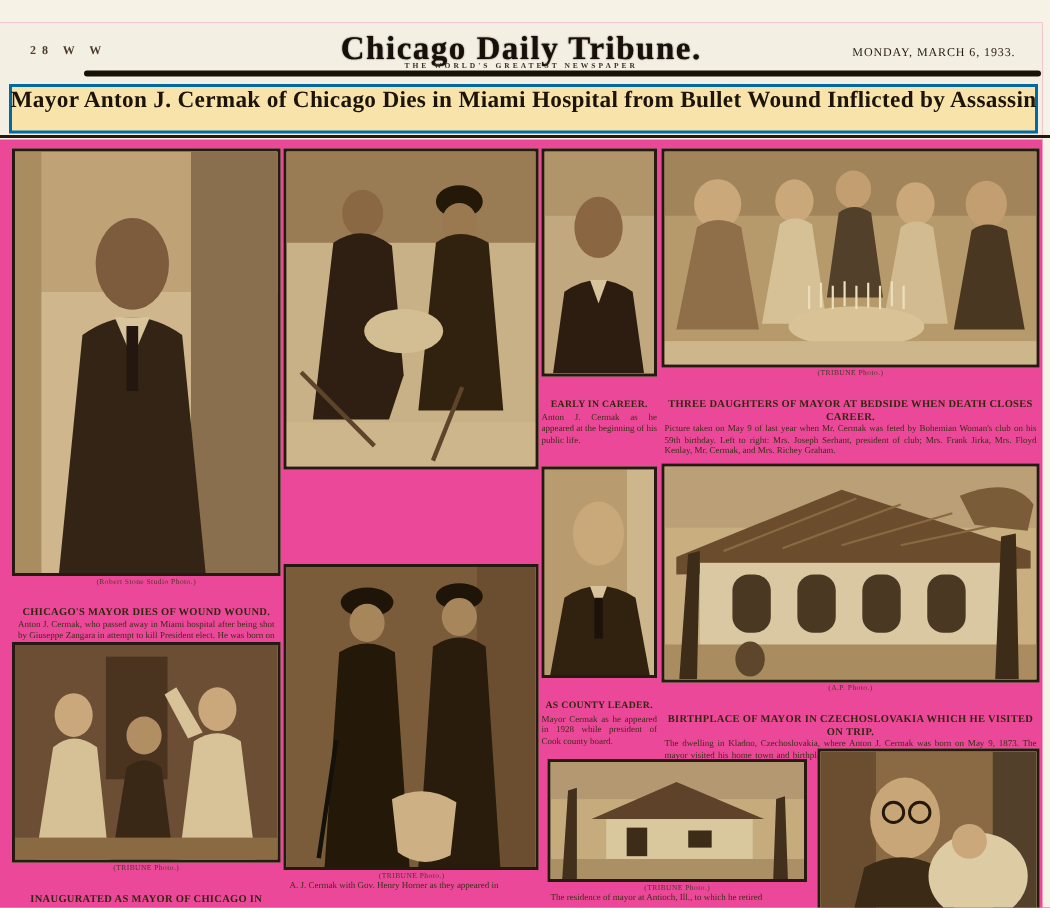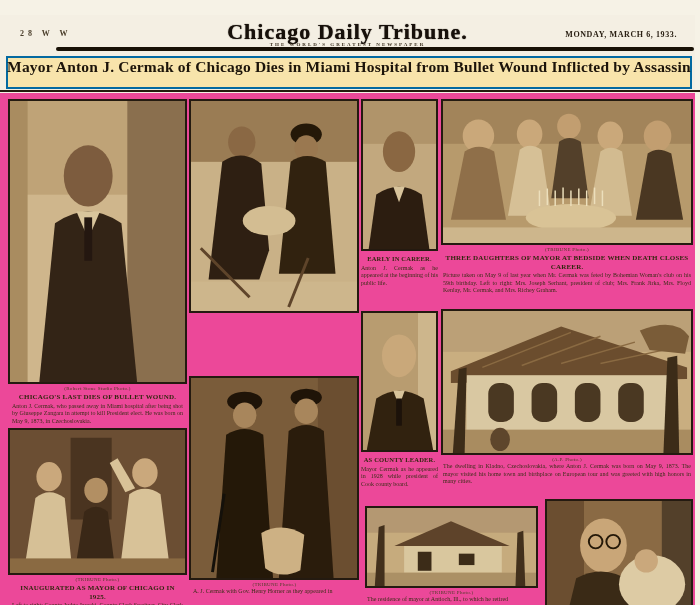--- a/index.html
+++ b/index.html
@@ -11,40 +11,40 @@
   }
   #page{position:absolute;left:0;top:15px;width:695px;height:605px;background:#ec4899;}
   #header-band{position:absolute;left:0;top:0;width:695px;height:78px;background:#f4efe3;}
   .abs{position:absolute;}
   #page-marks{left:20px;top:14px;font-size:8px;font-weight:bold;letter-spacing:4px;color:#4a3d2a;}
   #masthead{left:0;top:4px;width:695px;text-align:center;
     font-size:22px;font-weight:bold;letter-spacing:1px;color:#17100a;
     text-shadow:0 0 1px #17100a;}
   #tagline{left:0;top:27px;width:695px;text-align:center;font-size:5px;
     letter-spacing:2px;font-weight:bold;color:#3a2f1e;}
-  #date-line{right:18px;top:15px;font-size:8px;font-weight:bold;letter-spacing:.6px;color:#2a2014;margin-left:44px;}
+  #date-line{right:18px;top:15px;font-size:8px;font-weight:normal;letter-spacing:.6px;color:#2a2014;margin-left:44px;}
   #masthead-rule{left:56px;top:32px;width:638px;height:4px;background:#181106;border-radius:2px/50%;}
   #headline-banner{
     left:6px;top:41px;width:682px;height:29px;
     background:#f8e4ab;border:2px solid #0369a1;
     display:flex;justify-content:center;
   }
   #headline-banner .headline-text{
     font-size:15.5px;font-weight:bold;white-space:nowrap;color:#1c140a;
     letter-spacing:.2px;
   }
   #banner-rule{left:0;top:75px;width:700px;height:2px;background:#241a0e;}
   .photo-frame{
     position:absolute;background:#c9b187;border:2px solid #241a10;
     box-sizing:border-box;overflow:hidden;
   }
   .photo-frame svg{display:block;width:100%;height:100%;}
   .caption{position:absolute;text-align:center;color:#33270f;}
   .credit{font-size:5px;line-height:6px;letter-spacing:.3px;color:#4a3c24;}
-  .cap-title{font-weight:bold;font-size:7px;line-height:8.5px;margin:1px 0 1px 0;letter-spacing:.2px;}
+  .cap-title{font-weight:bold;font-size:7px;line-height:8.5px;margin:12px 0 1px 0;letter-spacing:.2px;}
   .cap-body{font-size:6px;line-height:7.5px;text-align:justify;color:#3c2f18;}
   .narrow .cap-title{font-size:6.5px;}
 </style>
 </head>
 <body>
 
 <div id="page">
 
   <div id="header-band">
     <div class="abs" id="page-marks">28  W W</div>
@@ -65,21 +65,21 @@
       <rect x="120" width="59" height="285" fill="#8a6f4e"></rect>
       <rect x="0" width="18" height="285" fill="#a98c60"></rect>
       <ellipse cx="80" cy="76" rx="25" ry="31" fill="#7d5c3e"></ellipse>
       <path d="M30 285 L46 124 Q80 100 114 124 L130 285 Z" fill="#332416"></path>
       <path d="M68 112 L80 140 L92 112 Z" fill="#d9c59c"></path>
       <rect x="76" y="118" width="8" height="44" fill="#241710"></rect>
     </svg>
   </div>
   <div class="caption" style="left:12px;top:371px;width:171px;">
     <div class="credit">(Robert Stone Studio Photo.)</div>
-    <div class="cap-title">CHICAGO'S LAST DIES OF BULLET WOUND.</div>
+    <div class="cap-title">CHICAGO'S MAYOR DIES OF WOUND WOUND.</div>
     <div class="cap-body">Anton J. Cermak, who passed away in Miami hospital after being shot by Giuseppe Zangara in attempt to kill President elect. He was born on May 9, 1873, in Czechoslovakia.</div>
   </div>
 
   <div class="photo-frame" style="left:8px;top:413px;width:179px;height:147px;">
     <svg viewBox="0 0 179 147" preserveAspectRatio="none">
       <rect width="179" height="147" fill="#6b4e33"></rect>
       <rect x="62" y="8" width="42" height="84" fill="#4a3420"></rect>
       <ellipse cx="40" cy="48" rx="13" ry="15" fill="#caa87c"></ellipse>
       <path d="M14 147 L26 70 Q40 58 56 70 L64 147 Z" fill="#d6c096"></path>
       <ellipse cx="138" cy="44" rx="13" ry="15" fill="#caa87c"></ellipse>
@@ -215,20 +215,21 @@
       </g>
       <rect y="122" width="252" height="24" fill="#a98c60"></rect>
       <path d="M10 146 L16 60 L24 58 L22 146 Z" fill="#3c2c18"></path>
       <path d="M224 146 L228 48 L238 46 L240 146 Z" fill="#3c2c18"></path>
       <path d="M200 20 Q236 6 250 26 L246 44 L210 40 Z" fill="#7a5c38"></path>
       <ellipse cx="58" cy="132" rx="10" ry="12" fill="#5e462c"></ellipse>
     </svg>
   </div>
   <div class="caption" style="left:443px;top:442px;width:248px;">
     <div class="credit">(A.P. Photo.)</div>
+    <div class="cap-title">BIRTHPLACE OF MAYOR IN CZECHOSLOVAKIA WHICH HE VISITED ON TRIP.</div>
     <div class="cap-body">The dwelling in Kladno, Czechoslovakia, where Anton J. Cermak was born on May 9, 1873. The mayor visited his home town and birthplace on European tour and was greeted with high honors in many cities.</div>
   </div>
 
   <div class="photo-frame" style="left:365px;top:491px;width:173px;height:82px;">
     <svg viewBox="0 0 173 82" preserveAspectRatio="none">
       <rect width="173" height="82" fill="#c6ab7d"></rect>
       <rect width="173" height="26" fill="#b49872"></rect>
       <path d="M28 40 L86 14 L146 40 Z" fill="#5e432a"></path>
       <rect x="38" y="40" width="100" height="28" fill="#d9c79e"></rect>
       <rect x="52" y="46" width="14" height="20" fill="#3c2c18"></rect>

